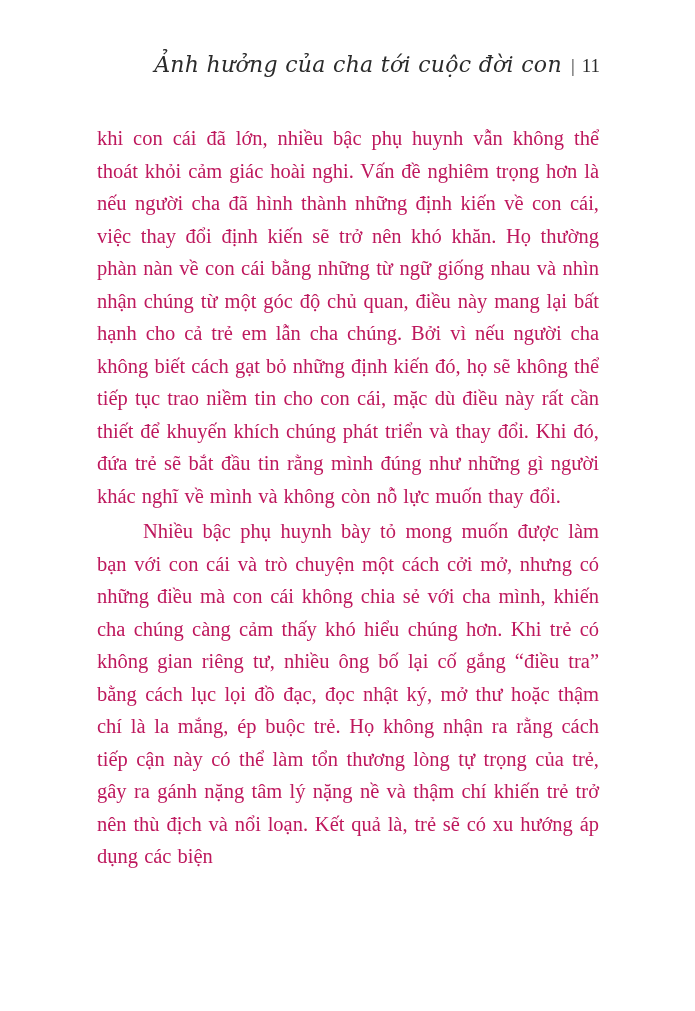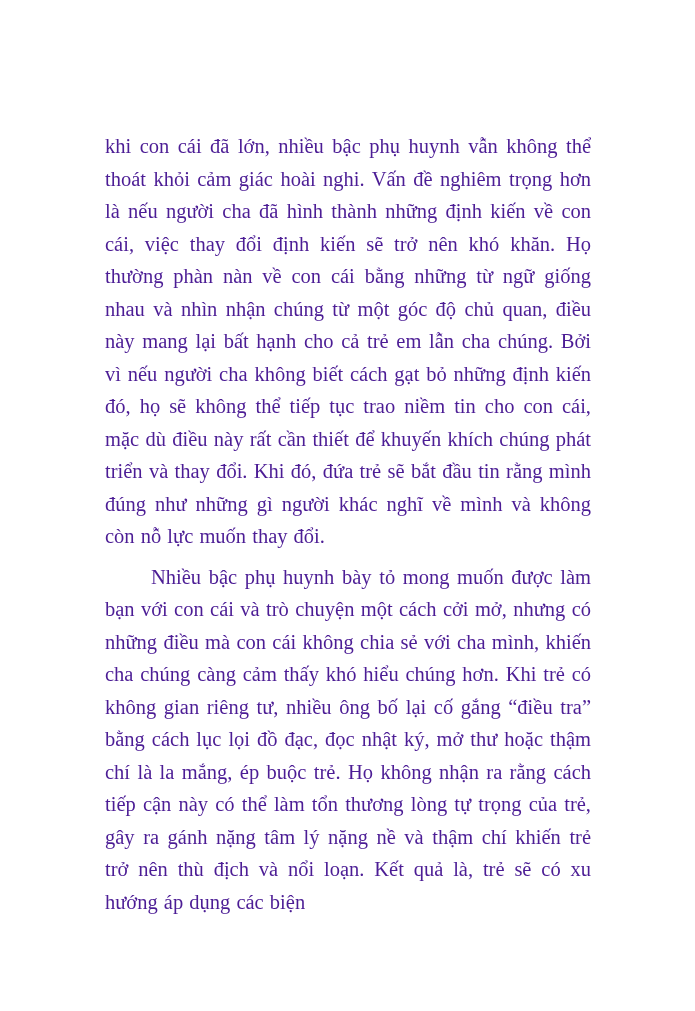--- a/index.html
+++ b/index.html
@@ -42,37 +42,40 @@
     font-size: 19px;
     color: #2b2b2b;
   }
   .body-text {
     position: absolute;
     top: 122px;
     left: 97px;
     width: 502px;
   }
   .body-text p {
-    margin: 8px;
+    margin: 0;
     font-size: 20.5px;
     line-height: 32.5px;
     text-align: justify;
     text-justify: inter-word;
-    color: #4c1d95;
+    color: #be185d;
     word-spacing: 1px;
   }
   .body-text p.indented {
     text-indent: 46px;
     margin-top: 3px;
   }
 </style>
 </head>
 <body>
 
 <div class="page">
 
+  <div class="running-header">
+    <span class="header-title">Ảnh hưởng của cha tới cuộc đời con</span><span class="header-sep">|</span><span class="header-page-number">11</span>
+  </div>
 
   <div class="body-text">
     <p>khi con cái đã lớn, nhiều bậc phụ huynh vẫn không thể thoát khỏi cảm giác hoài nghi. Vấn đề nghiêm trọng hơn là nếu người cha đã hình thành những định kiến về con cái, việc thay đổi định kiến sẽ trở nên khó khăn. Họ thường phàn nàn về con cái bằng những từ ngữ giống nhau và nhìn nhận chúng từ một góc độ chủ quan, điều này mang lại bất hạnh cho cả trẻ em lẫn cha chúng. Bởi vì nếu người cha không biết cách gạt bỏ những định kiến đó, họ sẽ không thể tiếp tục trao niềm tin cho con cái, mặc dù điều này rất cần thiết để khuyến khích chúng phát triển và thay đổi. Khi đó, đứa trẻ sẽ bắt đầu tin rằng mình đúng như những gì người khác nghĩ về mình và không còn nỗ lực muốn thay đổi.</p>
     <p class="indented">Nhiều bậc phụ huynh bày tỏ mong muốn được làm bạn với con cái và trò chuyện một cách cởi mở, nhưng có những điều mà con cái không chia sẻ với cha mình, khiến cha chúng càng cảm thấy khó hiểu chúng hơn. Khi trẻ có không gian riêng tư, nhiều ông bố lại cố gắng “điều tra” bằng cách lục lọi đồ đạc, đọc nhật ký, mở thư hoặc thậm chí là la mắng, ép buộc trẻ. Họ không nhận ra rằng cách tiếp cận này có thể làm tổn thương lòng tự trọng của trẻ, gây ra gánh nặng tâm lý nặng nề và thậm chí khiến trẻ trở nên thù địch và nổi loạn. Kết quả là, trẻ sẽ có xu hướng áp dụng các biện</p>
   </div>
 
 </div>
 
 </body></html>

